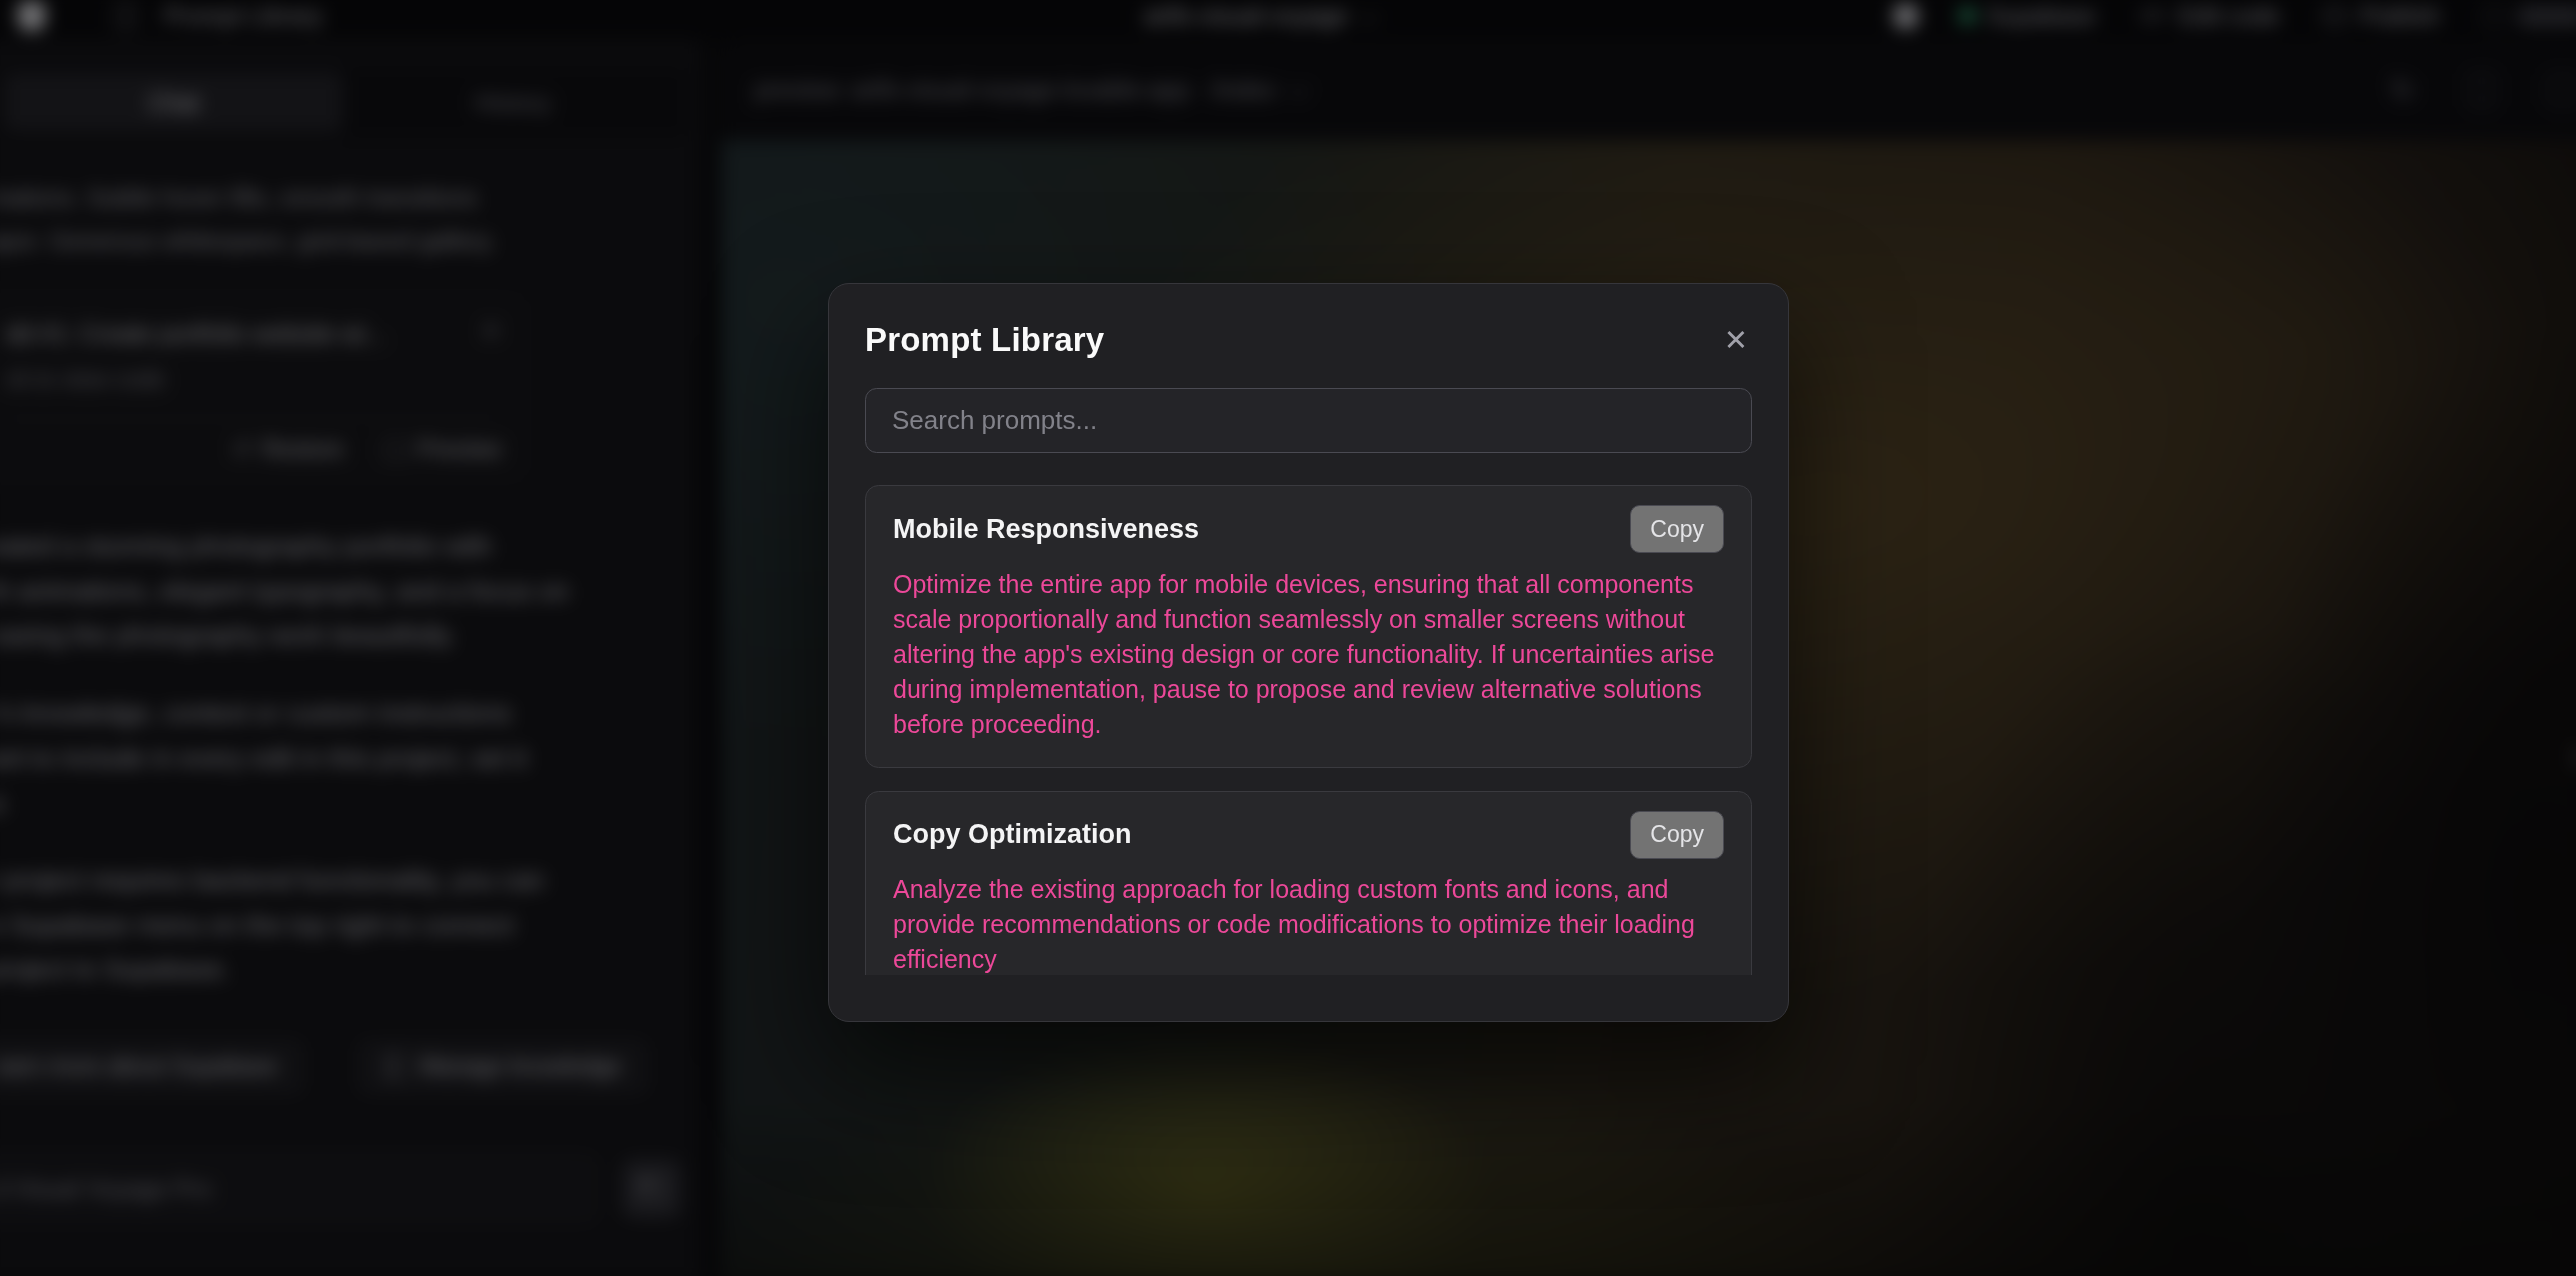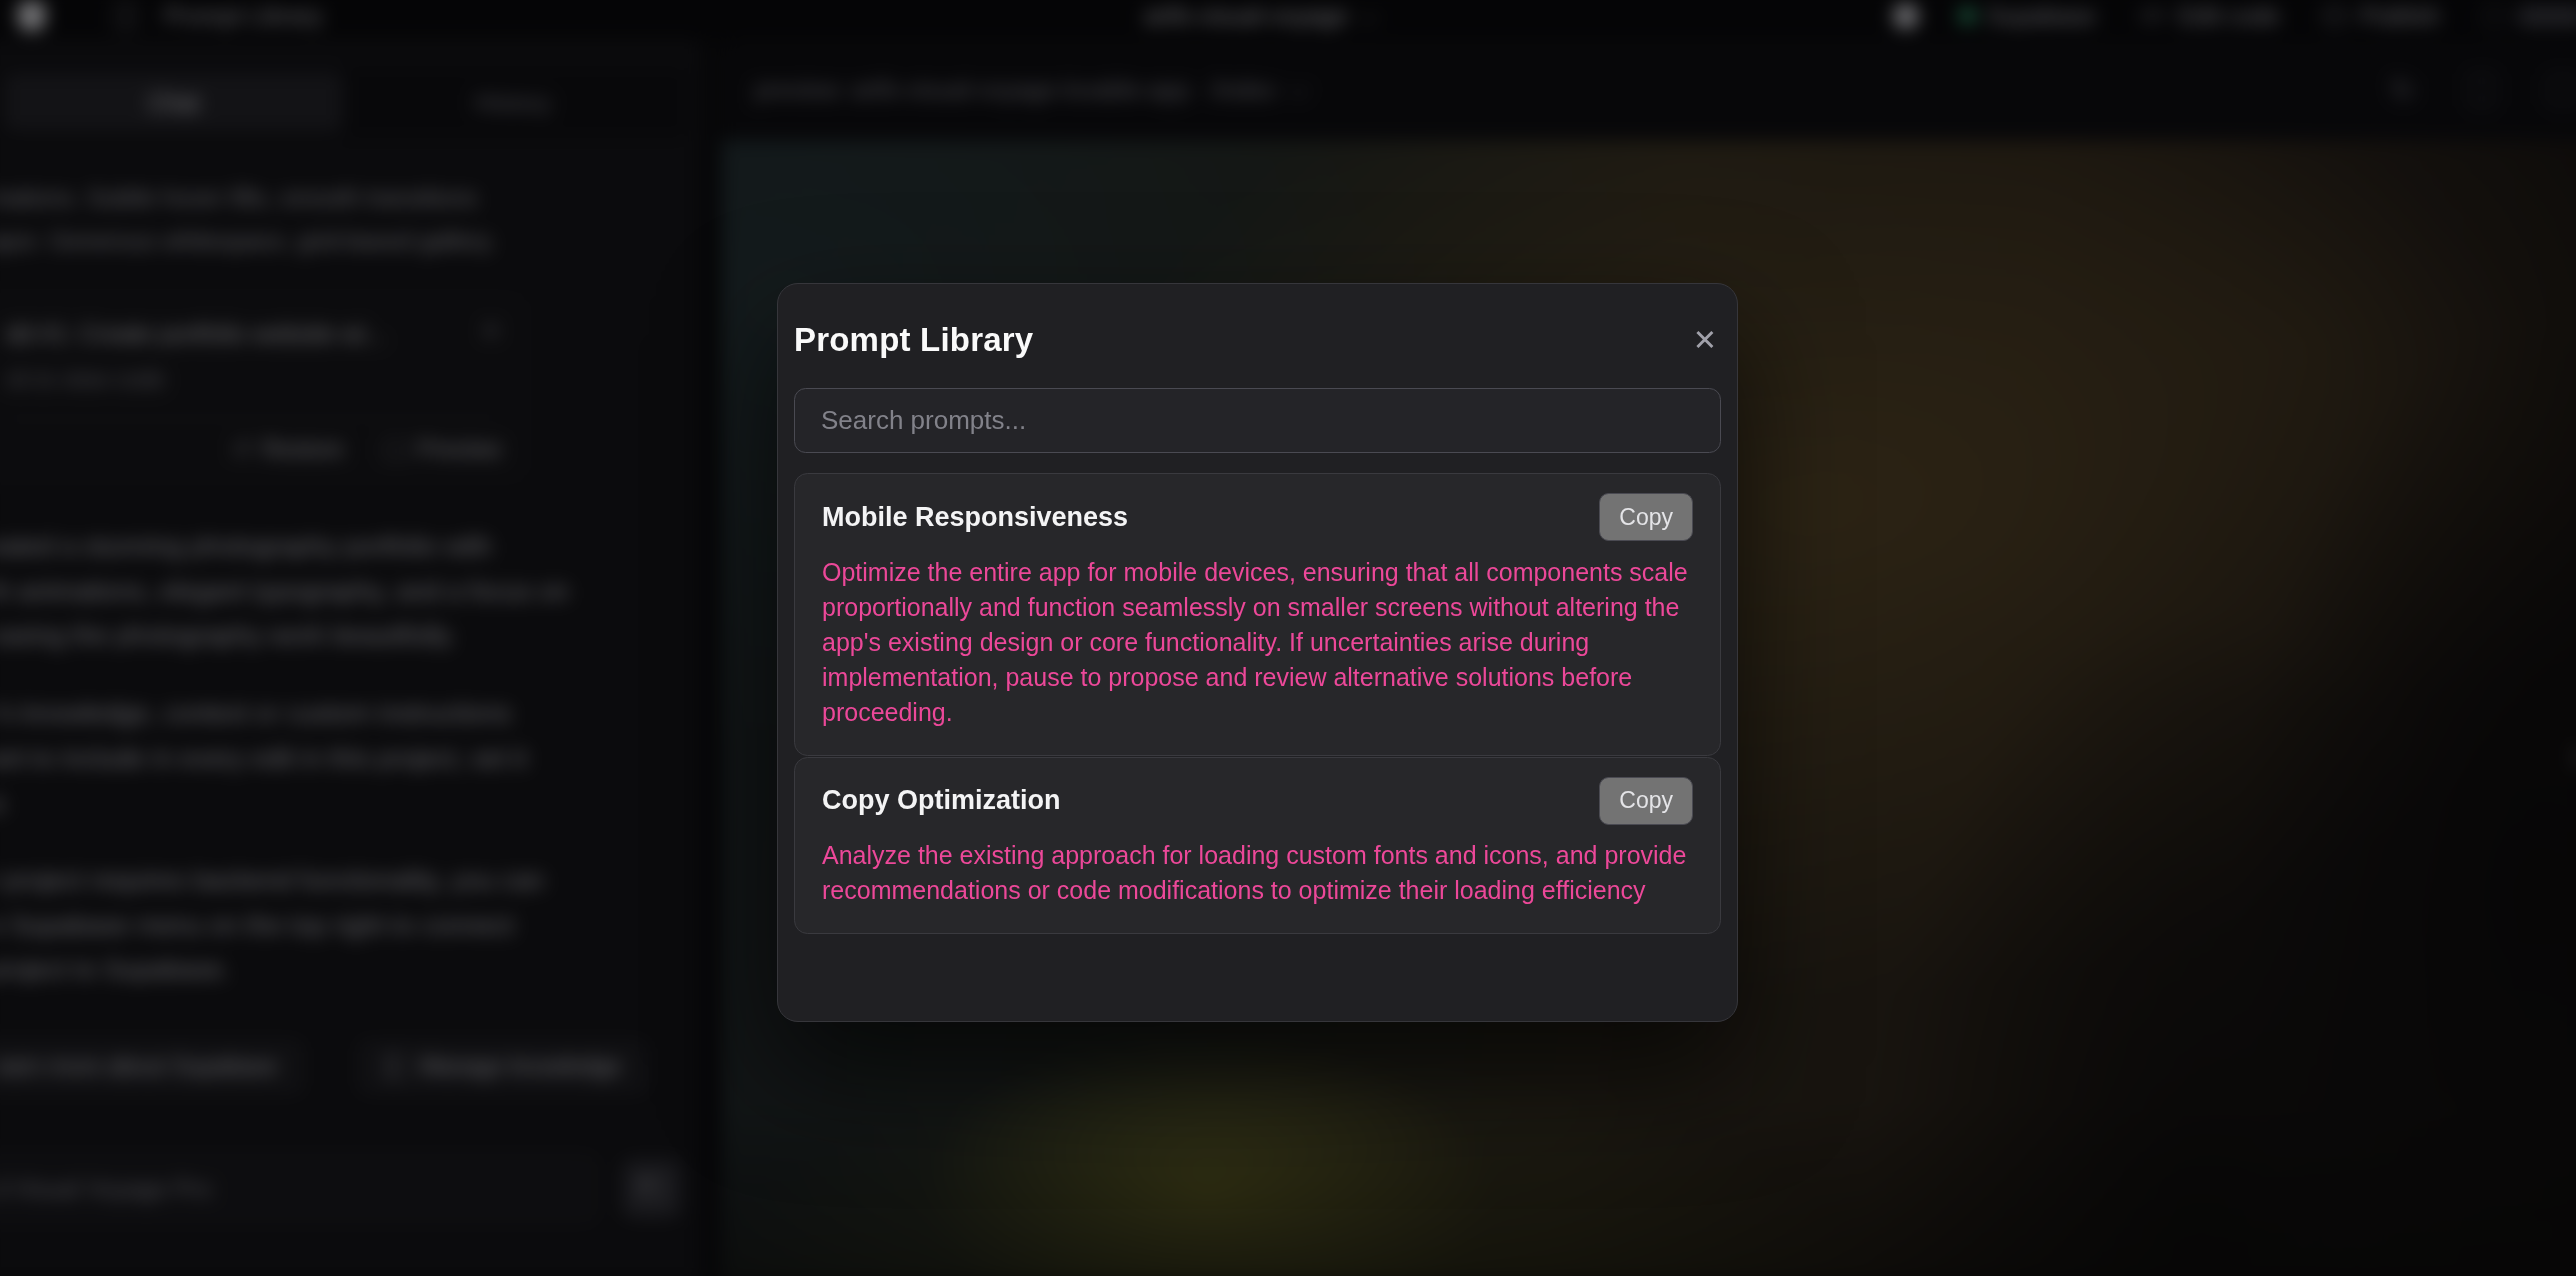--- a/index.html
+++ b/index.html
@@ -82,31 +82,31 @@
     radial-gradient(ellipse 1059px 674px at 59% 32%, rgba(152,118,52,0.36), rgba(0,0,0,0) 72%),
     radial-gradient(ellipse 674px 481px at 84% 18%, rgba(96,76,40,0.30), rgba(0,0,0,0) 75%),
     radial-gradient(ellipse 789px 597px at 3% 14%, rgba(40,60,62,0.55), rgba(0,0,0,0) 75%),
     linear-gradient(97deg,#1e2628 0%,#242922 26%,#302a1c 48%,#2b2317 66%,#171310 86%,#100d0a 100%);}
   .edge-chev{position:absolute;right:5.8px;top:576px;font-size:50px;color:rgba(255,255,255,0.35);}
 
   
   .dim{position:absolute;inset:0;background:rgba(4,4,5,0.50);}
 
   
-  .modal{position:absolute;left:777px;top:283px;width:961px;height:739px;background:#202023;
-         border:1px solid #36363b;border-radius:21px;box-sizing:border-box;padding:0 16px;
+  .modal{position:absolute;left:828px;top:283px;width:961px;height:739px;background:#202023;
+         border:1px solid #36363b;border-radius:21px;box-sizing:border-box;padding:0 36px;
          box-shadow:0 48px 116px rgba(0,0,0,0.65);}
   .modal-head{display:flex;align-items:center;justify-content:space-between;padding-top:37px;}
   .modal-title{font-size:33px;font-weight:700;color:#fafafa;letter-spacing:0.2px;}
   .modal-close{background:none;border:none;font-size:29px;color:#a1a1aa;cursor:pointer;padding:3.9px;line-height:1;}
   .search{margin-top:29px;width:100%;height:65px;box-sizing:border-box;background:#242428;
           border:1px solid #4a4a52;border-radius:11.6px;padding:0 26px;font-size:26px;color:#fca5a5;
           font-family:"Liberation Sans",sans-serif;outline:none;}
   .search::placeholder{color:#82828a;}
-  .prompt-list{margin-top:20px;height:490px;overflow:hidden;display:flex;flex-direction:column;gap:1px;}
+  .prompt-list{margin-top:32px;height:490px;overflow:hidden;display:flex;flex-direction:column;gap:23px;}
   .pcard{background:#27272a;border:1px solid #3a3a3f;border-radius:13.5px;padding:19px 27px 25px;flex:none;}
   .pcard-head{display:flex;align-items:center;justify-content:space-between;margin-bottom:13.5px;}
   .pcard-title{font-size:27px;font-weight:700;color:#f4f4f5;}
   .copy-btn{height:48px;min-width:89px;background:#737373;border:1px solid #4a4a52;border-radius:9.6px;
             color:#e4e4e7;font-size:23px;font-family:"Liberation Sans",sans-serif;cursor:pointer;padding:0 19px;}
   .pcard-desc{font-size:25px;line-height:35px;color:#ec4899;}
 </style>
 </head>
 <body>
 

